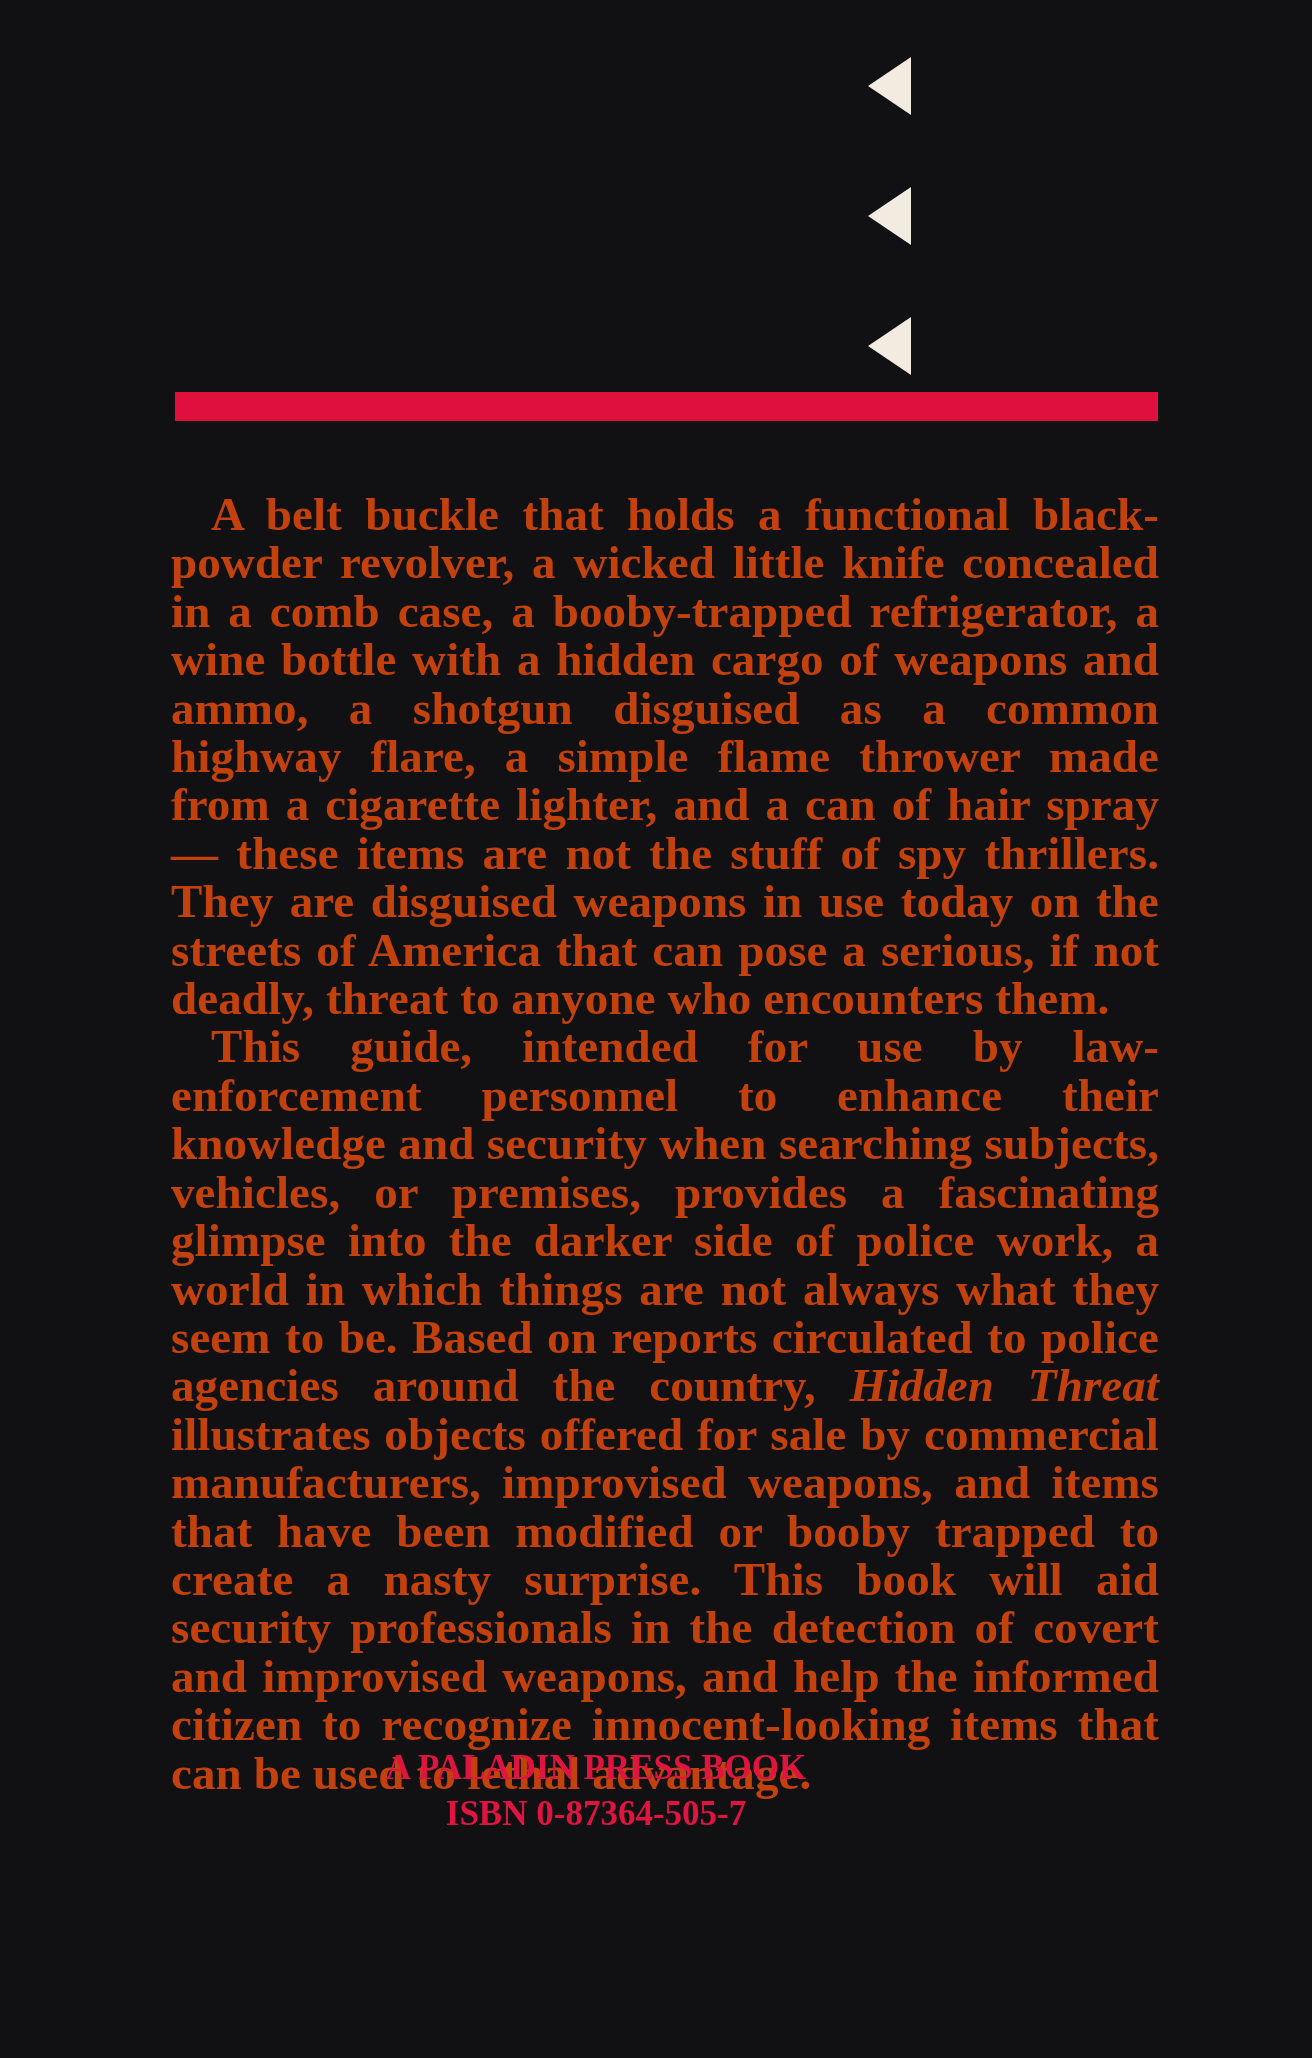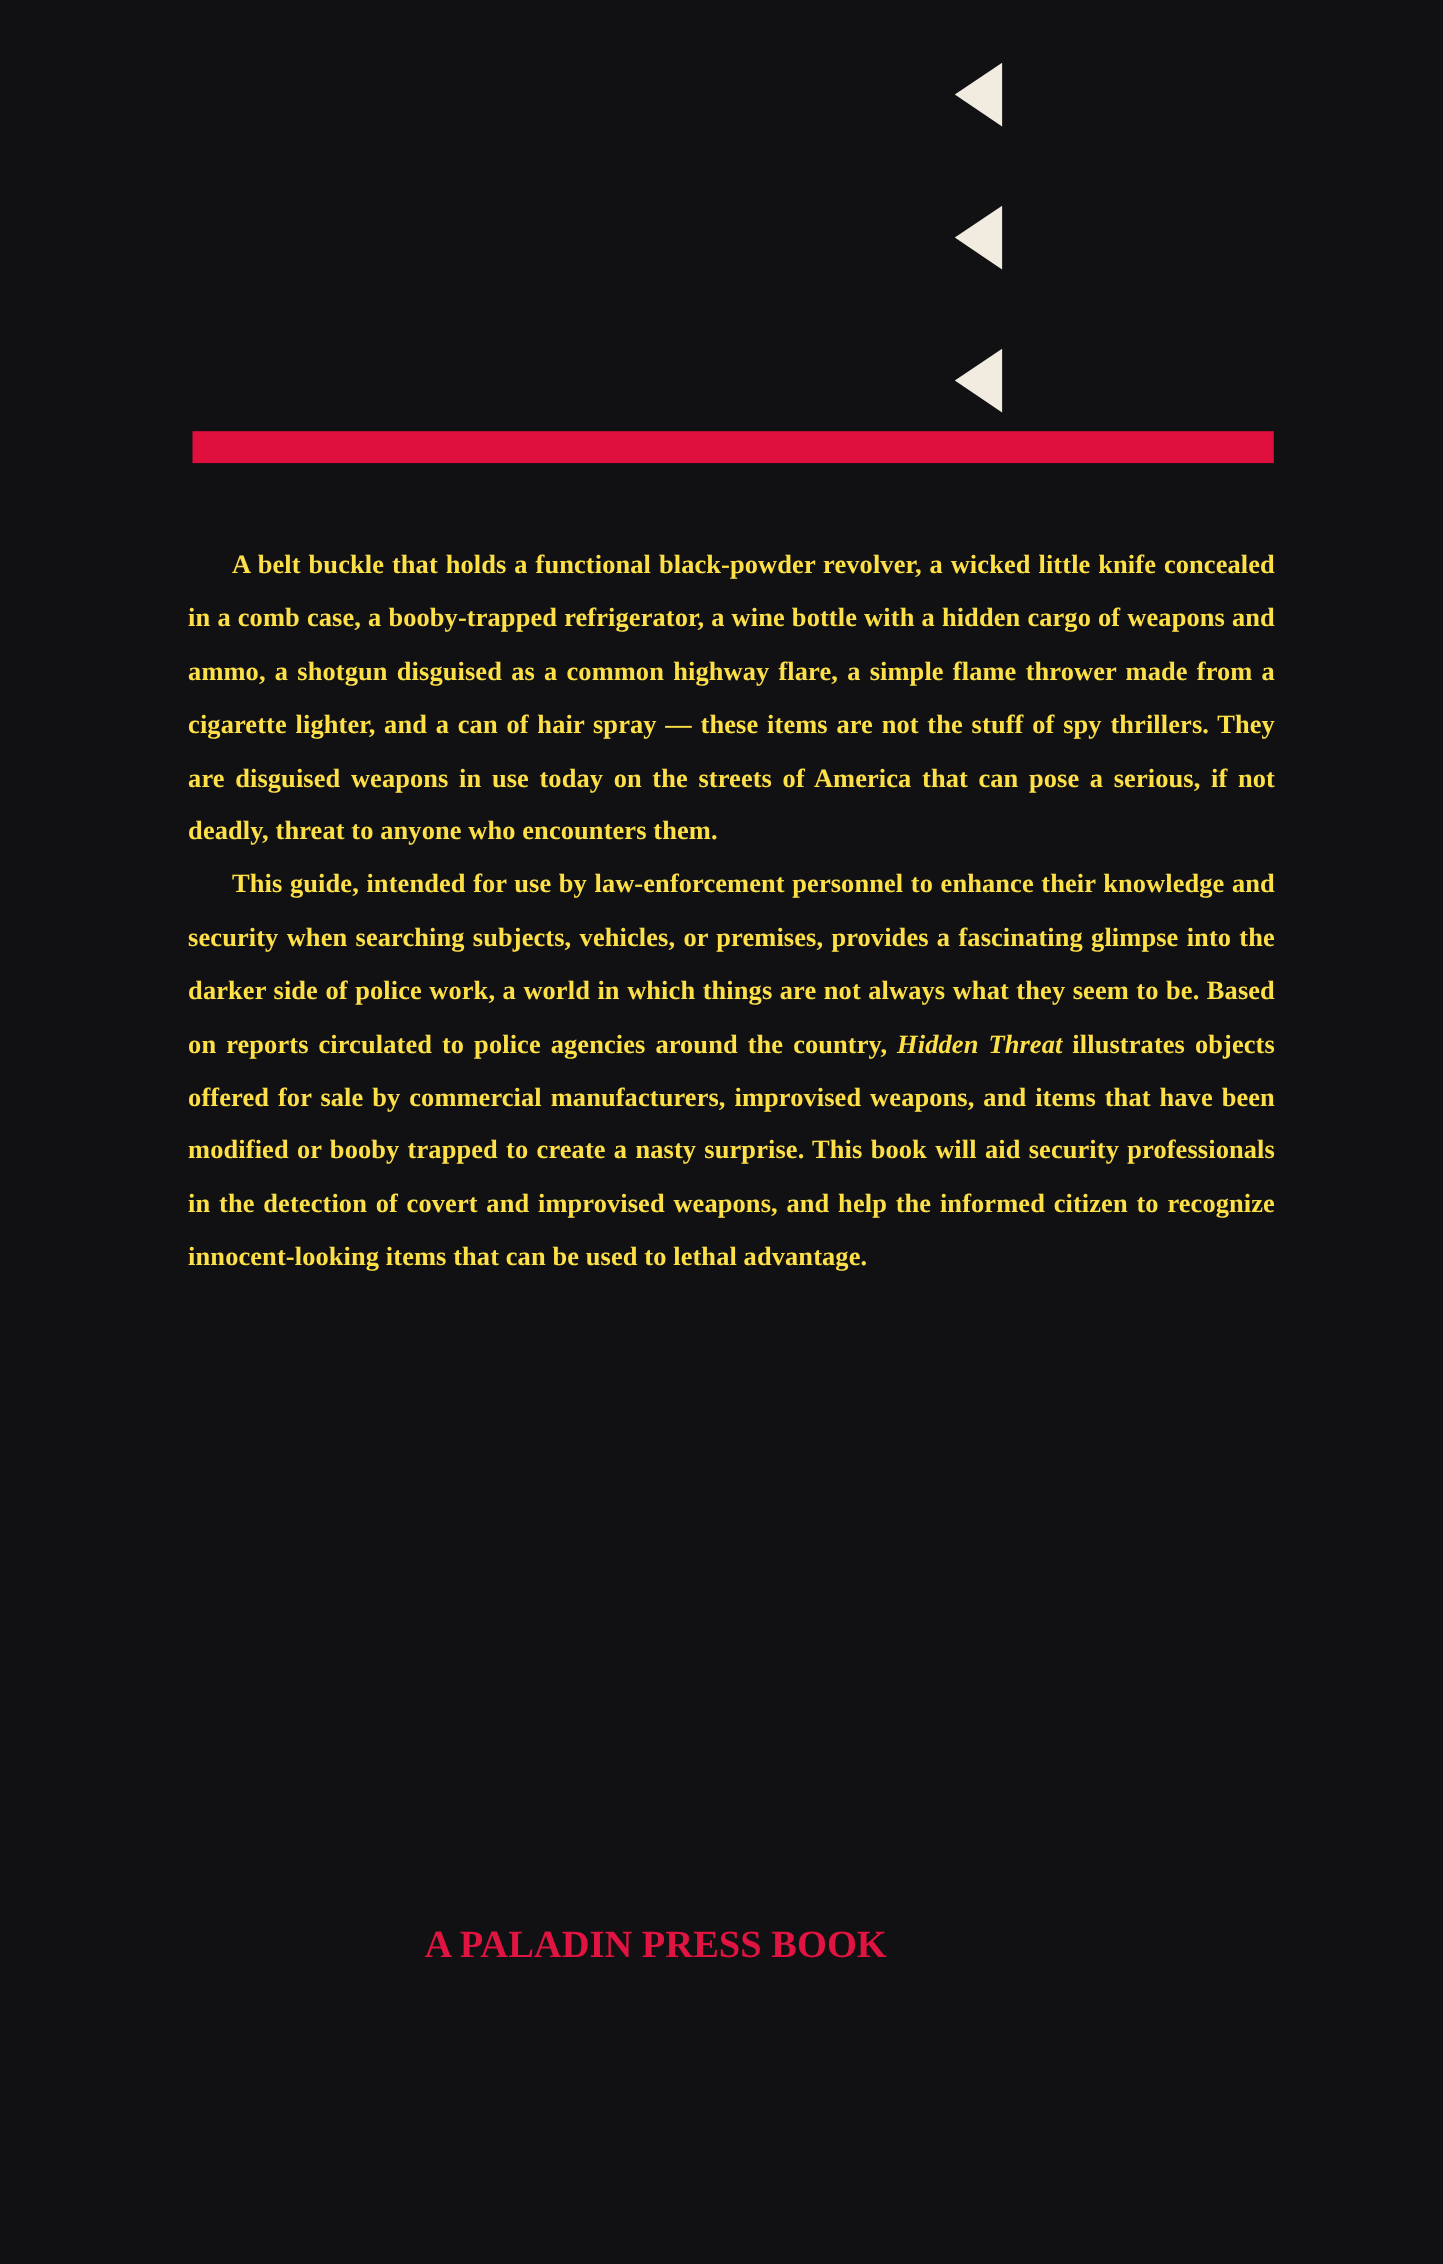--- a/index.html
+++ b/index.html
@@ -15,22 +15,22 @@
     border-bottom:29px solid transparent;
     border-right:43px solid #f2ece0;
     left:868px;
   }
   .redbar {
     position:absolute; left:175px; top:392px; width:983px; height:29px;
     background:#e0103e;
   }
   .body-text {
     position:absolute; left:171px; top:490px; width:988px;
-    color:#fde047;
-    font-size:24px; line-height:48.4px;
+    color:#c2410c;
+    font-size:47px; line-height:48.4px;
     font-weight:bold;
     text-align:justify;
     letter-spacing:0.1px;
   }
   .body-text p { margin:0; text-indent:40px; }
   .body-text em { font-weight:bold; font-style:italic; }
   .footer {
     position:absolute; left:0; top:1745px; width:1192px;
     text-align:center; color:#df1440;
     font-family:"Liberation Serif", serif; font-weight:bold;
@@ -47,14 +47,15 @@
 
   <div class="redbar"></div>
 
   <div class="body-text">
     <p>A belt buckle that holds a functional black-powder revolver, a wicked little knife concealed in a comb case, a booby-trapped refrigerator, a wine bottle with a hidden cargo of weapons and ammo, a shotgun disguised as a common highway flare, a simple flame thrower made from a cigarette lighter, and a can of hair spray — these items are not the stuff of spy thrillers. They are disguised weapons in use today on the streets of America that can pose a serious, if not deadly, threat to anyone who encounters them.</p>
     <p><span>This guide, intended for use by law-enforcement personnel to enhance their knowledge and security when searching subjects, vehicles, or premises, provides a fascinating glimpse into the darker side of police work, a world in which things are not always what they seem to be. Based on reports circulated to police agencies around the country, </span><em>Hidden Threat</em><span> illustrates objects offered for sale by commercial manufacturers, improvised weapons, and items that have been modified or booby trapped to create a nasty surprise. This book will aid security professionals in the detection of covert and improvised weapons, and help the informed citizen to recognize innocent-looking items that can be used to lethal advantage.</span></p>
   </div>
 
   <div class="footer">
     <div>A PALADIN PRESS BOOK</div>
+    <div>ISBN 0-87364-505-7</div>
   </div>
 </div>
 
 </body></html>

